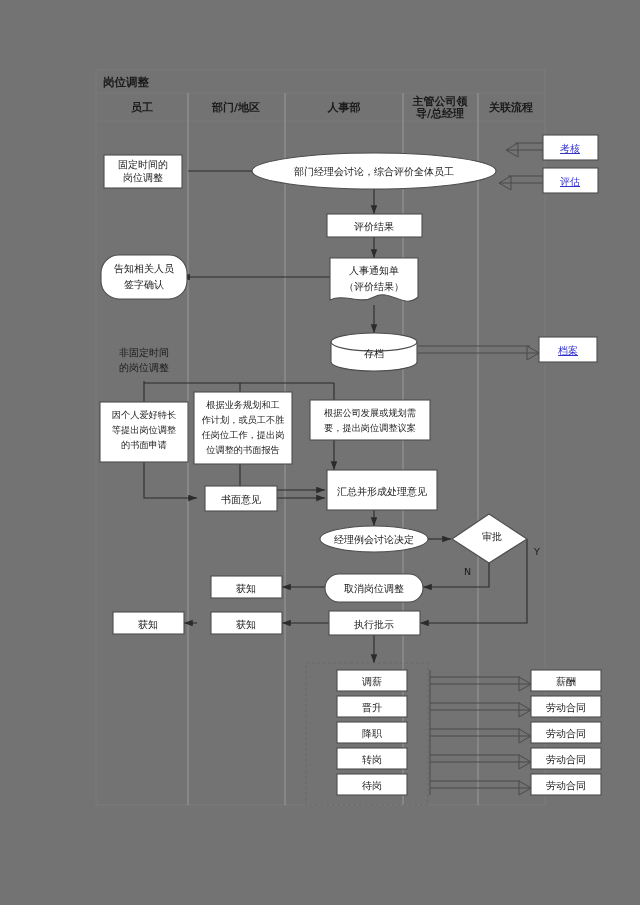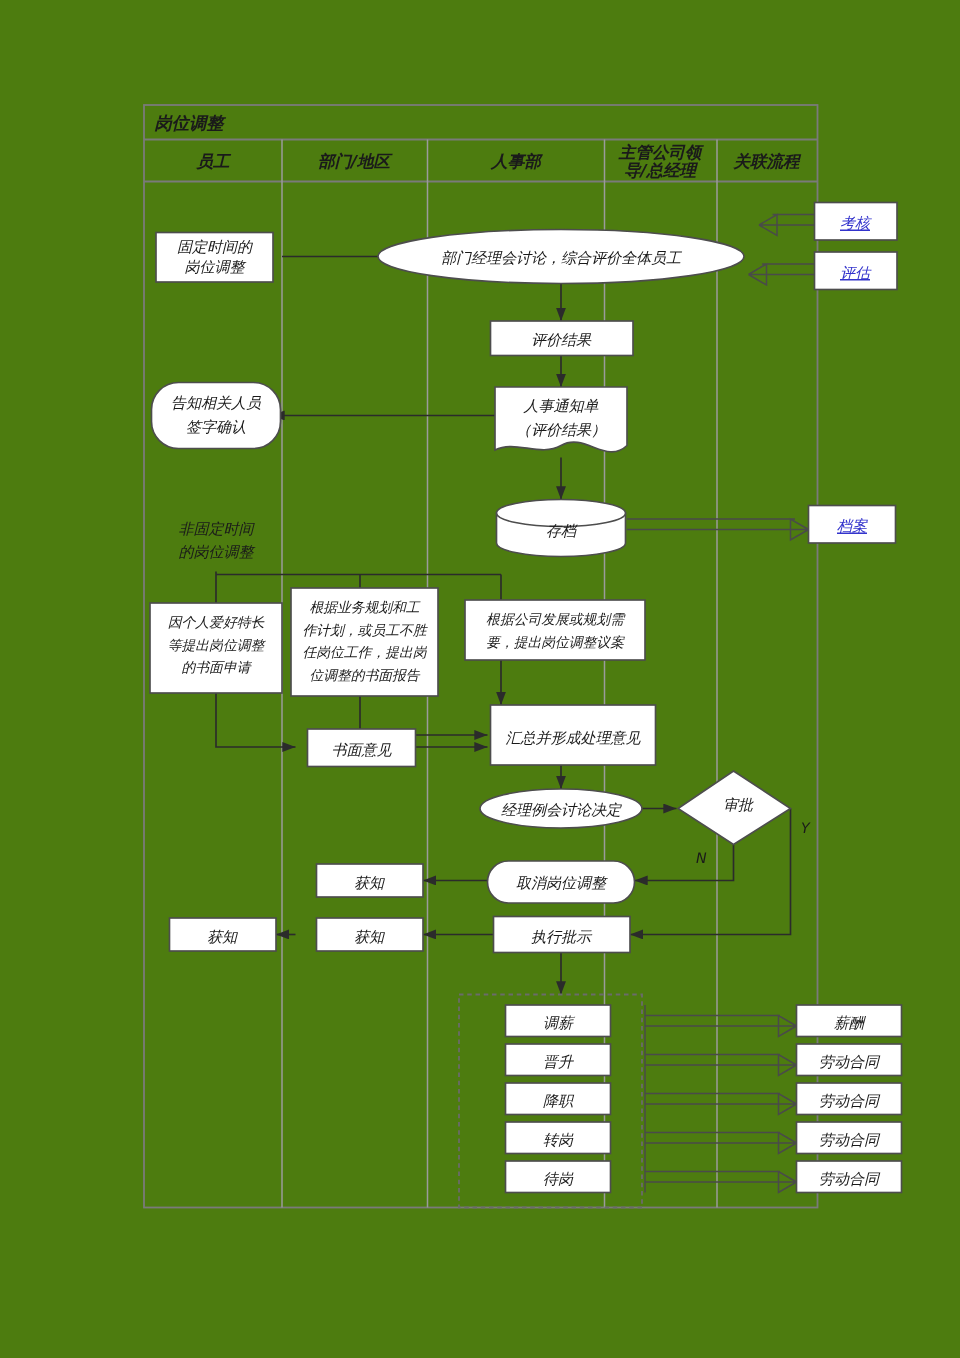--- a/index.html
+++ b/index.html
@@ -1,21 +1,21 @@
 <!DOCTYPE html>
 <html><head>
 <meta charset="utf-8">
 <style>
   html,body{margin:0;padding:0;background:#ffffff;}
   body{
     width:640px;height:905px;
     font-family:"DejaVu Sans","Liberation Sans",sans-serif;
     -webkit-font-smoothing:antialiased;
   }
-  #page{position:relative;width:640px;height:905px;overflow:hidden;background:#4d7c0f;font-style:italic;}
+  #page{position:relative;width:640px;height:905px;overflow:hidden;background:#737373;}
   svg{display:block;}
   .lane-line{stroke:#9b9b9b;stroke-width:1;}
   .frame{stroke:#7a7a7a;stroke-width:1.2;fill:none;}
   .shape{fill:#ffffff;stroke:#4d4d4d;stroke-width:1.1;}
   .shape-dash{fill:none;stroke:#6b6b6b;stroke-width:1.2;stroke-dasharray:3 2.5;}
   .conn{stroke:#2b2b2b;stroke-width:1.1;fill:none;}
   .conn-thin{stroke:#4a4a4a;stroke-width:1;fill:none;}
   text{font-family:"DejaVu Sans","Liberation Sans",sans-serif;fill:#1a1a1a;}
   .t-title{font-size:11.5px;font-weight:bold;}
   .t-head{font-size:11px;font-weight:bold;}

